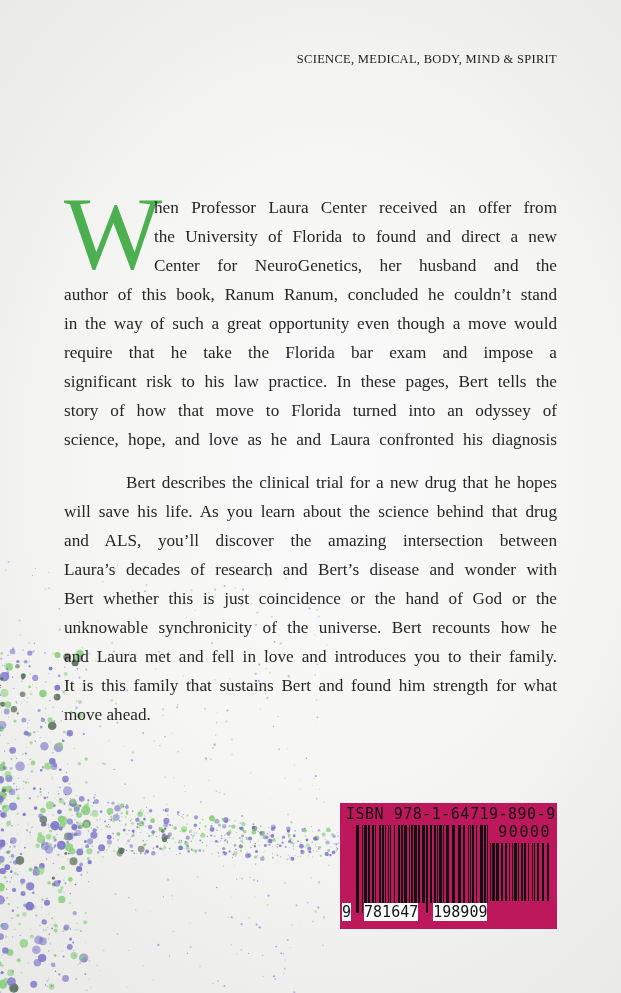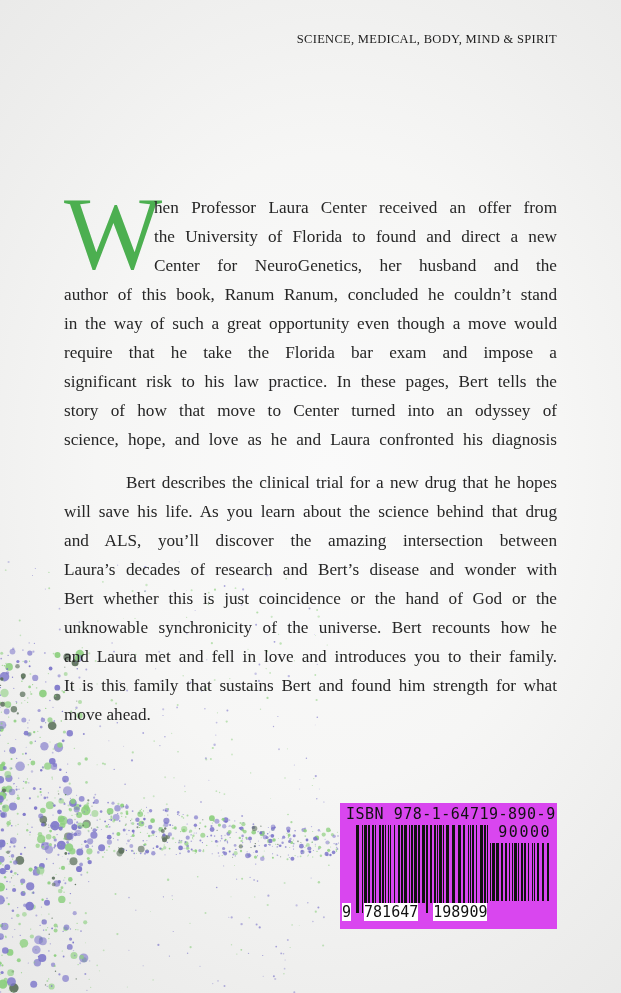--- a/index.html
+++ b/index.html
@@ -3,21 +3,21 @@
 <meta charset="utf-8">
 <style>
   html, body { margin: 0; padding: 0; }
   body {
     width: 621px; height: 993px; overflow: hidden; position: relative;
     background: radial-gradient(ellipse 520px 700px at 330px 470px, #fafafa 0%, #f6f6f5 45%, #eeeeed 75%, #e8e8e7 100%);
     font-family: "Liberation Serif", "DejaVu Serif", serif;
     color: #2a2a2a;
   }
   .category {
-    position: absolute; top: 32px; right: 64px;
+    position: absolute; top: 52px; right: 64px;
     font-family: "Liberation Serif", serif;
     font-size: 12.5px; letter-spacing: 0.3px; color: #1c1c1c;
     white-space: nowrap;
   }
   .particles { position: absolute; left: 0; top: 0; width: 621px; height: 993px; }
   .blurb {
     position: absolute; left: 64px; top: 193px; width: 493px;
     font-size: 17.2px; line-height: 29px; color: #262626;
   }
   .blurb .line {
@@ -28,21 +28,21 @@
   .blurb .line.indent { padding-left: 62px; }
   .blurb .line.drop-indent { padding-left: 90px; }
   .dropcap {
     position: absolute; left: 64px; top: 188px;
     font-size: 104px; line-height: 90px; color: #4caf50;
     font-family: "Liberation Serif", serif;
   }
   .para-gap { height: 14px; display: block; }
   .barcode-box {
     position: absolute; left: 340px; top: 803px; width: 217px; height: 126px;
-    background: #d946ef;
+    background: #be185d;
   }
   .isbn-text {
     position: absolute; left: 6px; top: 2px;
     font-family: "DejaVu Sans Mono", "Liberation Mono", monospace;
     font-size: 15px; color: #111; letter-spacing: 0.5px; white-space: nowrap;
   }
   .addon-digits {
     position: absolute; right: 6px; top: 20px;
     font-family: "DejaVu Sans Mono", "Liberation Mono", monospace;
     font-size: 15px; color: #111; letter-spacing: 1.5px;
@@ -1388,21 +1388,21 @@
 
 <div class="blurb">
   <div id="para0">
       <span class="line drop-indent">hen Professor Laura Center received an offer from</span>
       <span class="line drop-indent">the University of Florida to found and direct a new</span>
       <span class="line drop-indent">Center for NeuroGenetics, her husband and the</span>
       <span class="line">author of this book, Ranum Ranum, concluded he couldn’t stand</span>
       <span class="line">in the way of such a great opportunity even though a move would</span>
       <span class="line">require that he take the Florida bar exam and impose a</span>
       <span class="line">significant risk to his law practice. In these pages, Bert tells the</span>
-      <span class="line">story of how that move to Center turned into an odyssey of</span>
+      <span class="line">story of how that move to Florida turned into an odyssey of</span>
       <span class="line">science, hope, and love as he and Laura confronted his diagnosis</span>
     </div>
   <span class="para-gap"></span>
   <div id="para1">
       <span class="line indent">Bert describes the clinical trial for a new drug that he hopes</span>
       <span class="line">will save his life. As you learn about the science behind that drug</span>
       <span class="line">and ALS, you’ll discover the amazing intersection between</span>
       <span class="line">Laura’s decades of research and Bert’s disease and wonder with</span>
       <span class="line">Bert whether this is just coincidence or the hand of God or the</span>
       <span class="line">unknowable synchronicity of the universe. Bert recounts how he</span>

